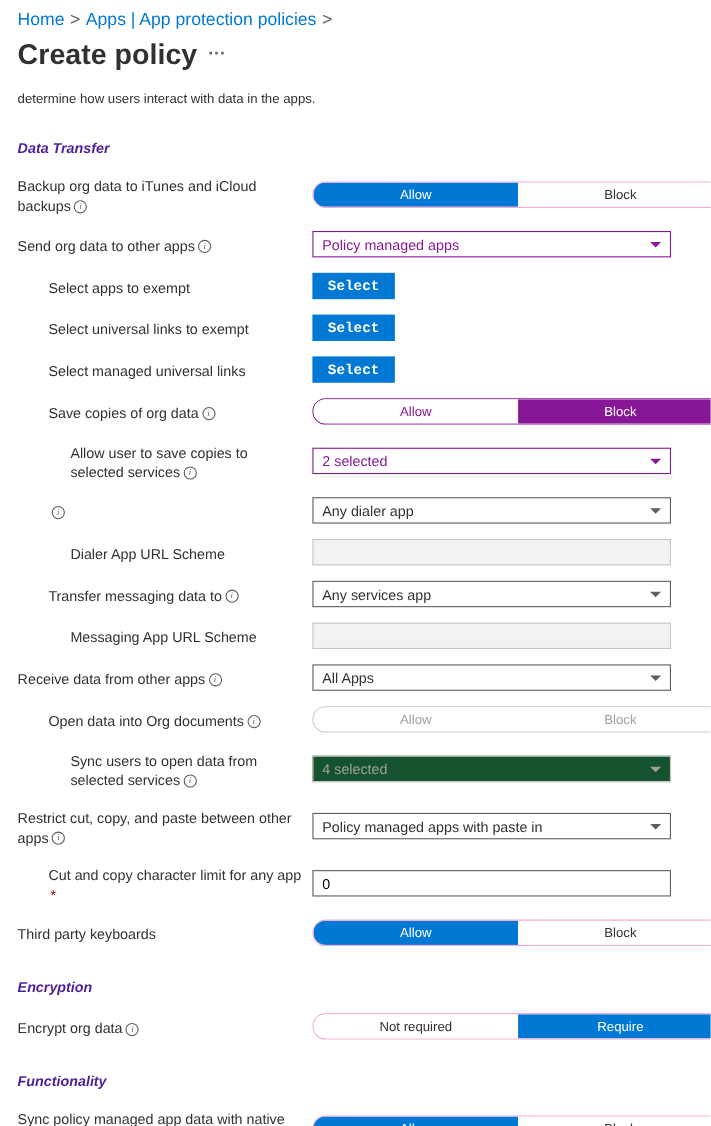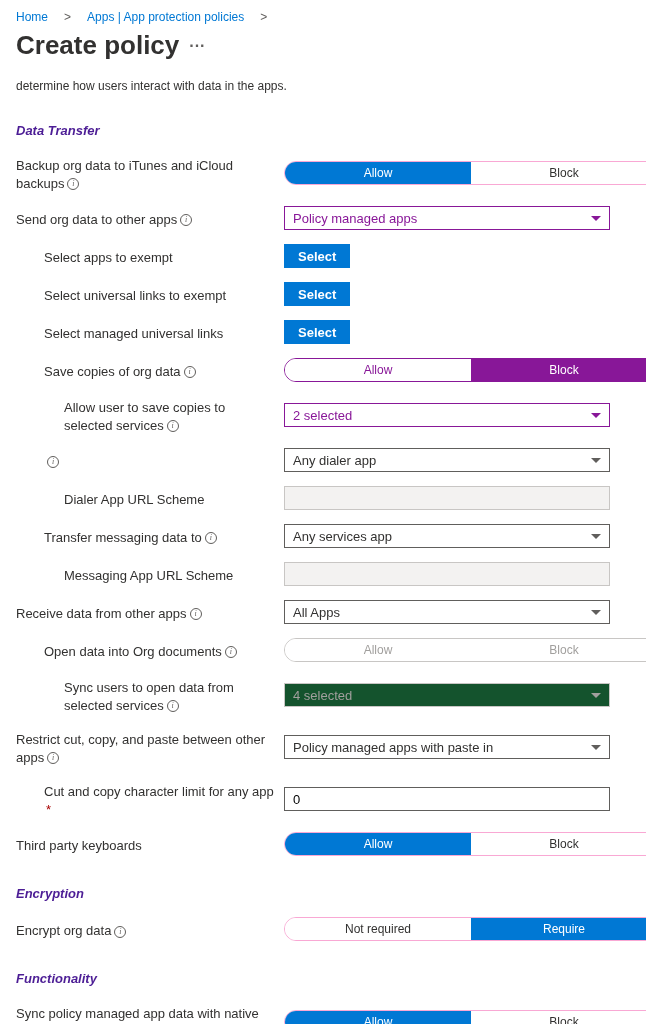--- a/index.html
+++ b/index.html
@@ -5,26 +5,26 @@
 * { box-sizing: border-box; margin: 0; padding: 0; }
 body {
   font-family: "Segoe UI", -apple-system, sans-serif;
   font-size: 13px;
   color: #323130;
   background: #fff;
   width: 646px;
   padding: 10px 16px;
 }
 .breadcrumb {
-  font-size: 12px;
+  font-size: 16px;
   color: #605e5c;
   margin-bottom: 6px;
   display: flex;
   align-items: center;
-  gap: 16px;
+  gap: 5px;
 }
 .breadcrumb a { color: #0078d4; text-decoration: none; cursor: pointer; }
 .breadcrumb .sep { color: #605e5c; }
 .page-title {
   font-size: 26px;
   font-weight: 600;
   color: #323130;
   margin-bottom: 4px;
   display: flex;
   align-items: center;
@@ -140,20 +140,21 @@
   justify-content: center;
   min-width: 60px;
   height: 24px;
   background: #0078d4;
   color: #fff;
   font-size: 13px;
   font-weight: 600;
   border: none;
   padding: 0 14px;
   cursor: pointer;
+  font-family: Liberation Mono, monospace;
 }
 
 
 .text-input {
   width: 326px;
   height: 24px;
   border: 1px solid #605e5c;
   padding: 0 8px;
   font-size: 13px;
   background: #fff;

